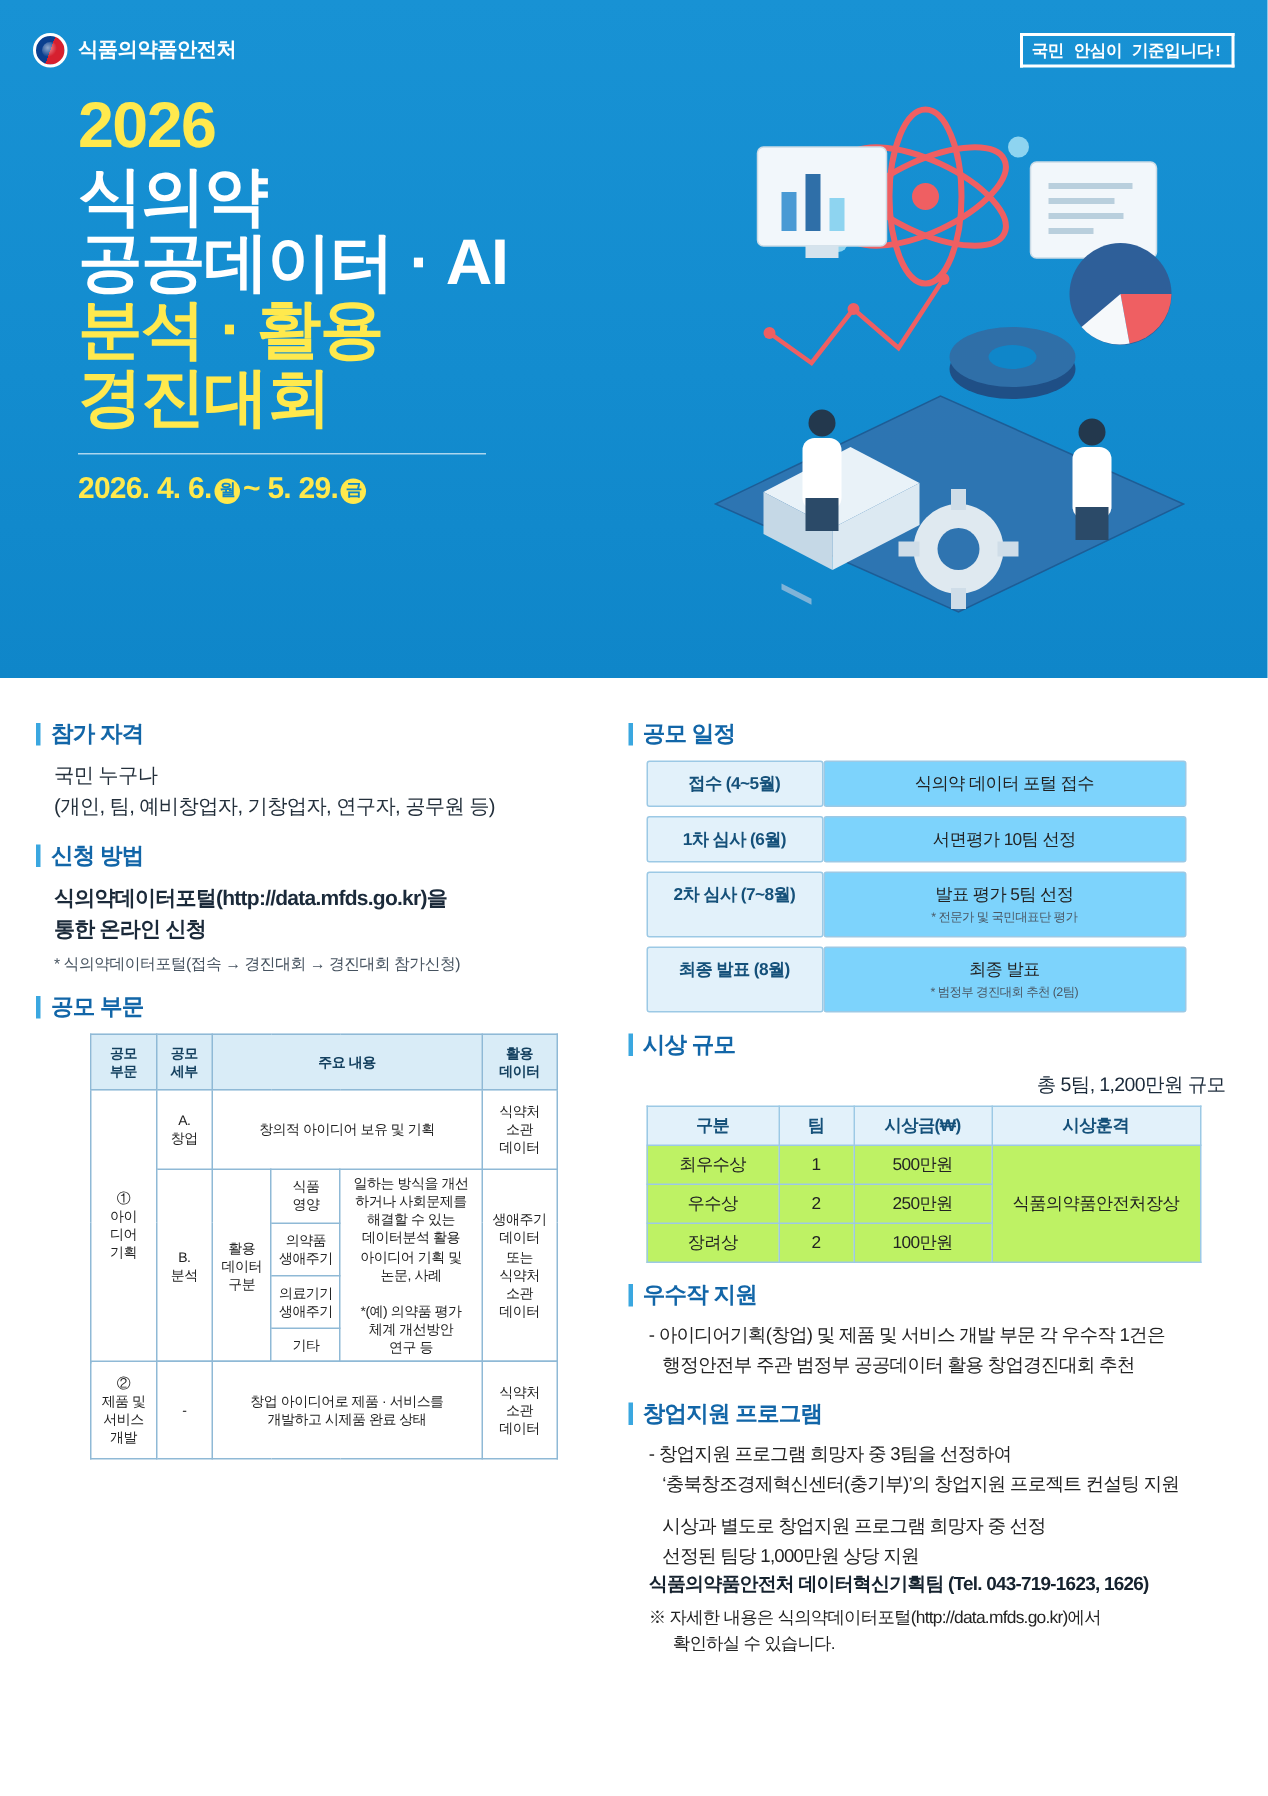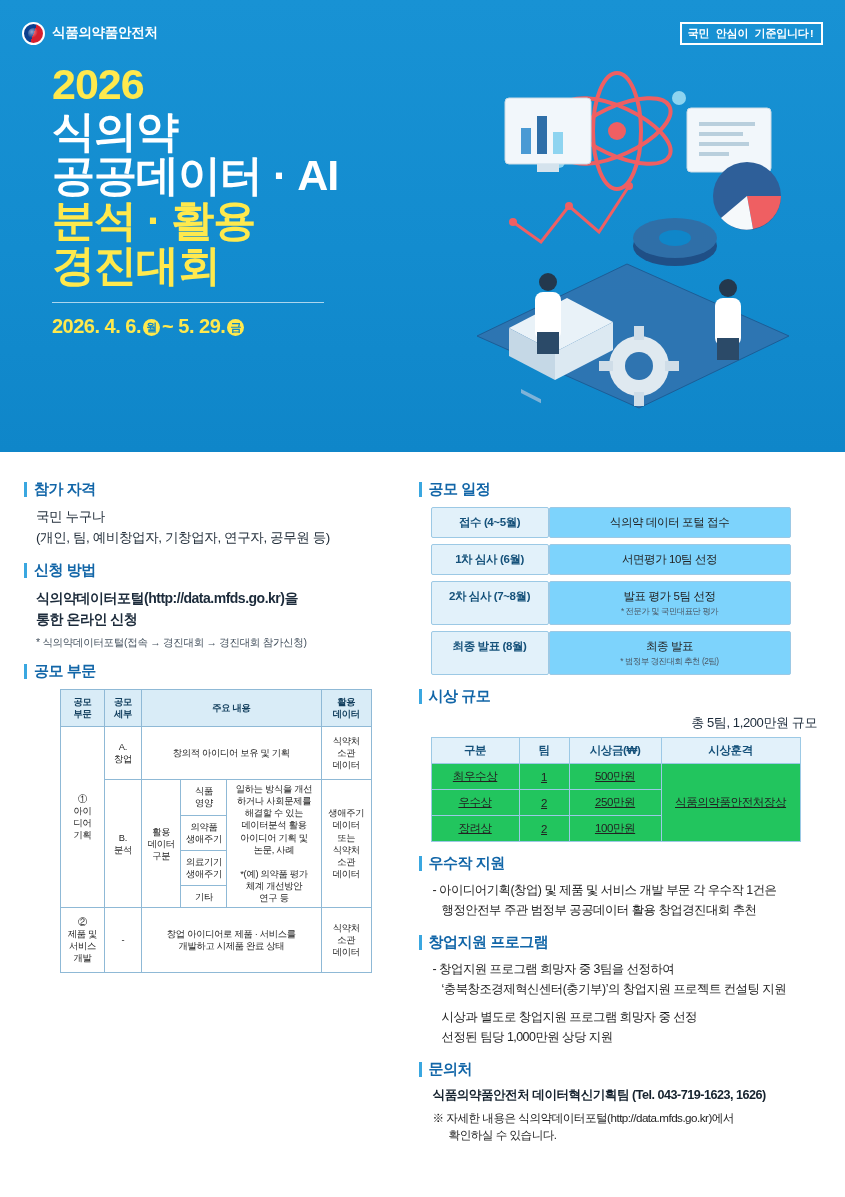--- a/index.html
+++ b/index.html
@@ -110,21 +110,21 @@
   }
   .sched-right .sub { font-size: 8.3px; color:#4a5764; margin-top: 2px; }
 
   
   .prize-total { font-size: 13px; padding-left: 12px; margin-bottom: 5px; letter-spacing:-0.4px;text-align:right;}
   .tbl-prize { margin-left: 12px; width: 370px; font-size: 11.5px; }
   .tbl-prize th, .tbl-prize td {
     border: 1px solid #9cc9e5; text-align:center; padding: 5px 2px; letter-spacing:-0.4px;
   }
   .tbl-prize thead th { background:#e2f1fa; color:#15517a; font-weight:700; }
-  .tbl-prize td { background:#22c55e; color:#222;text-decoration:underline; }
+  .tbl-prize td { background:#bef264; color:#222; }
 
   .bullet { font-size: 12.4px; line-height: 1.6; color:#222; padding-left: 14px; letter-spacing:-0.5px; }
   .bullet .ind { display:block; padding-left: 9px; }
   .gap { height: 9px; }
 
   .contact-strong { font-size: 12.6px; font-weight:800; color:#15222e; padding-left:14px; letter-spacing:-0.5px;}
   .contact-note { font-size: 11.6px; color:#222; padding-left:14px; margin-top:5px; line-height:1.5; letter-spacing:-0.5px;}
   .contact-note .ind2 { display:block; padding-left: 16px; }
 </style>
 </head>
@@ -459,24 +459,20 @@
       <span class="ind">‘충북창조경제혁신센터(충기부)’의 창업지원 프로젝트 컨설팅 지원</span>
     </div>
     <div class="gap"></div>
     <div class="bullet">
       <span class="ind">시상과 별도로 창업지원 프로그램 희망자 중 선정</span>
     </div>
     <div class="bullet">
       <span class="ind">선정된 팀당 1,000만원 상당 지원</span>
     </div>
 
-    <div class="sec-title">
-      <span class="bar"></span>
-      <span>문의처</span>
-    </div>
     <div class="contact-strong">식품의약품안전처 데이터혁신기획팀 (Tel. 043-719-1623, 1626)</div>
     <div class="contact-note">
       <span>※ 자세한 내용은 식의약데이터포털(http://data.mfds.go.kr)에서</span>
       <span class="ind2">확인하실 수 있습니다.</span>
     </div>
 
   </div>
 </div>
 
 </body></html>

